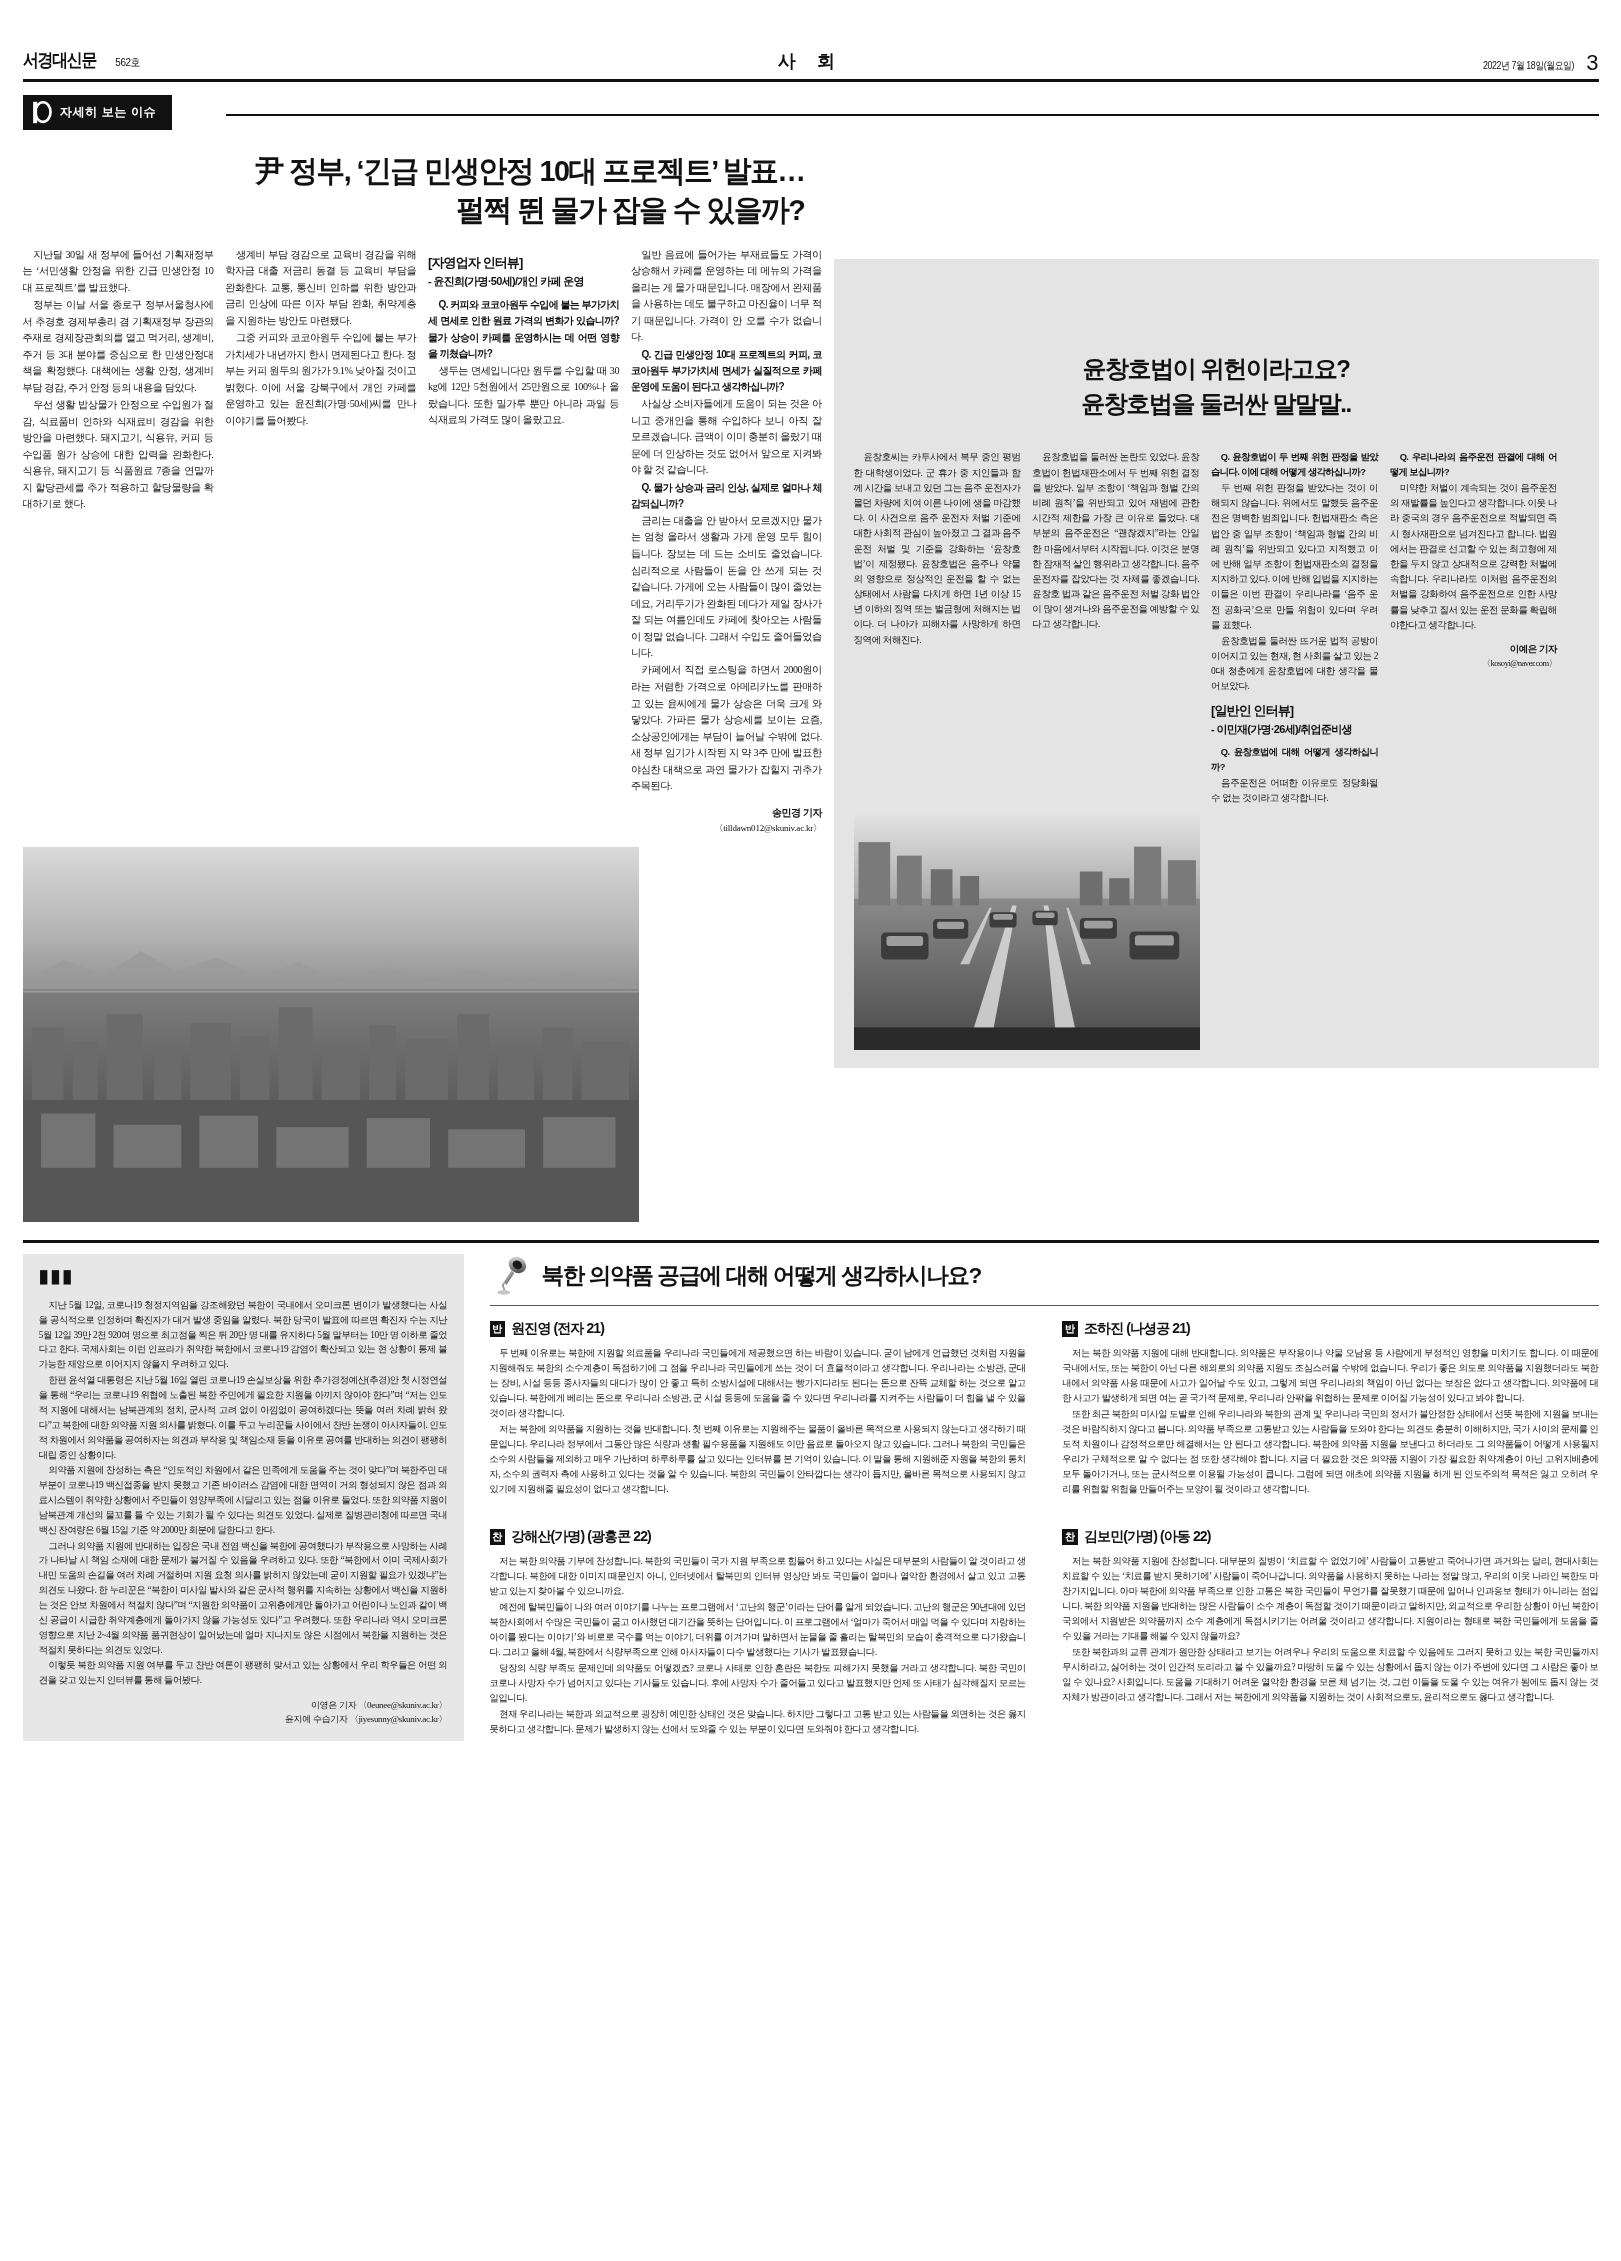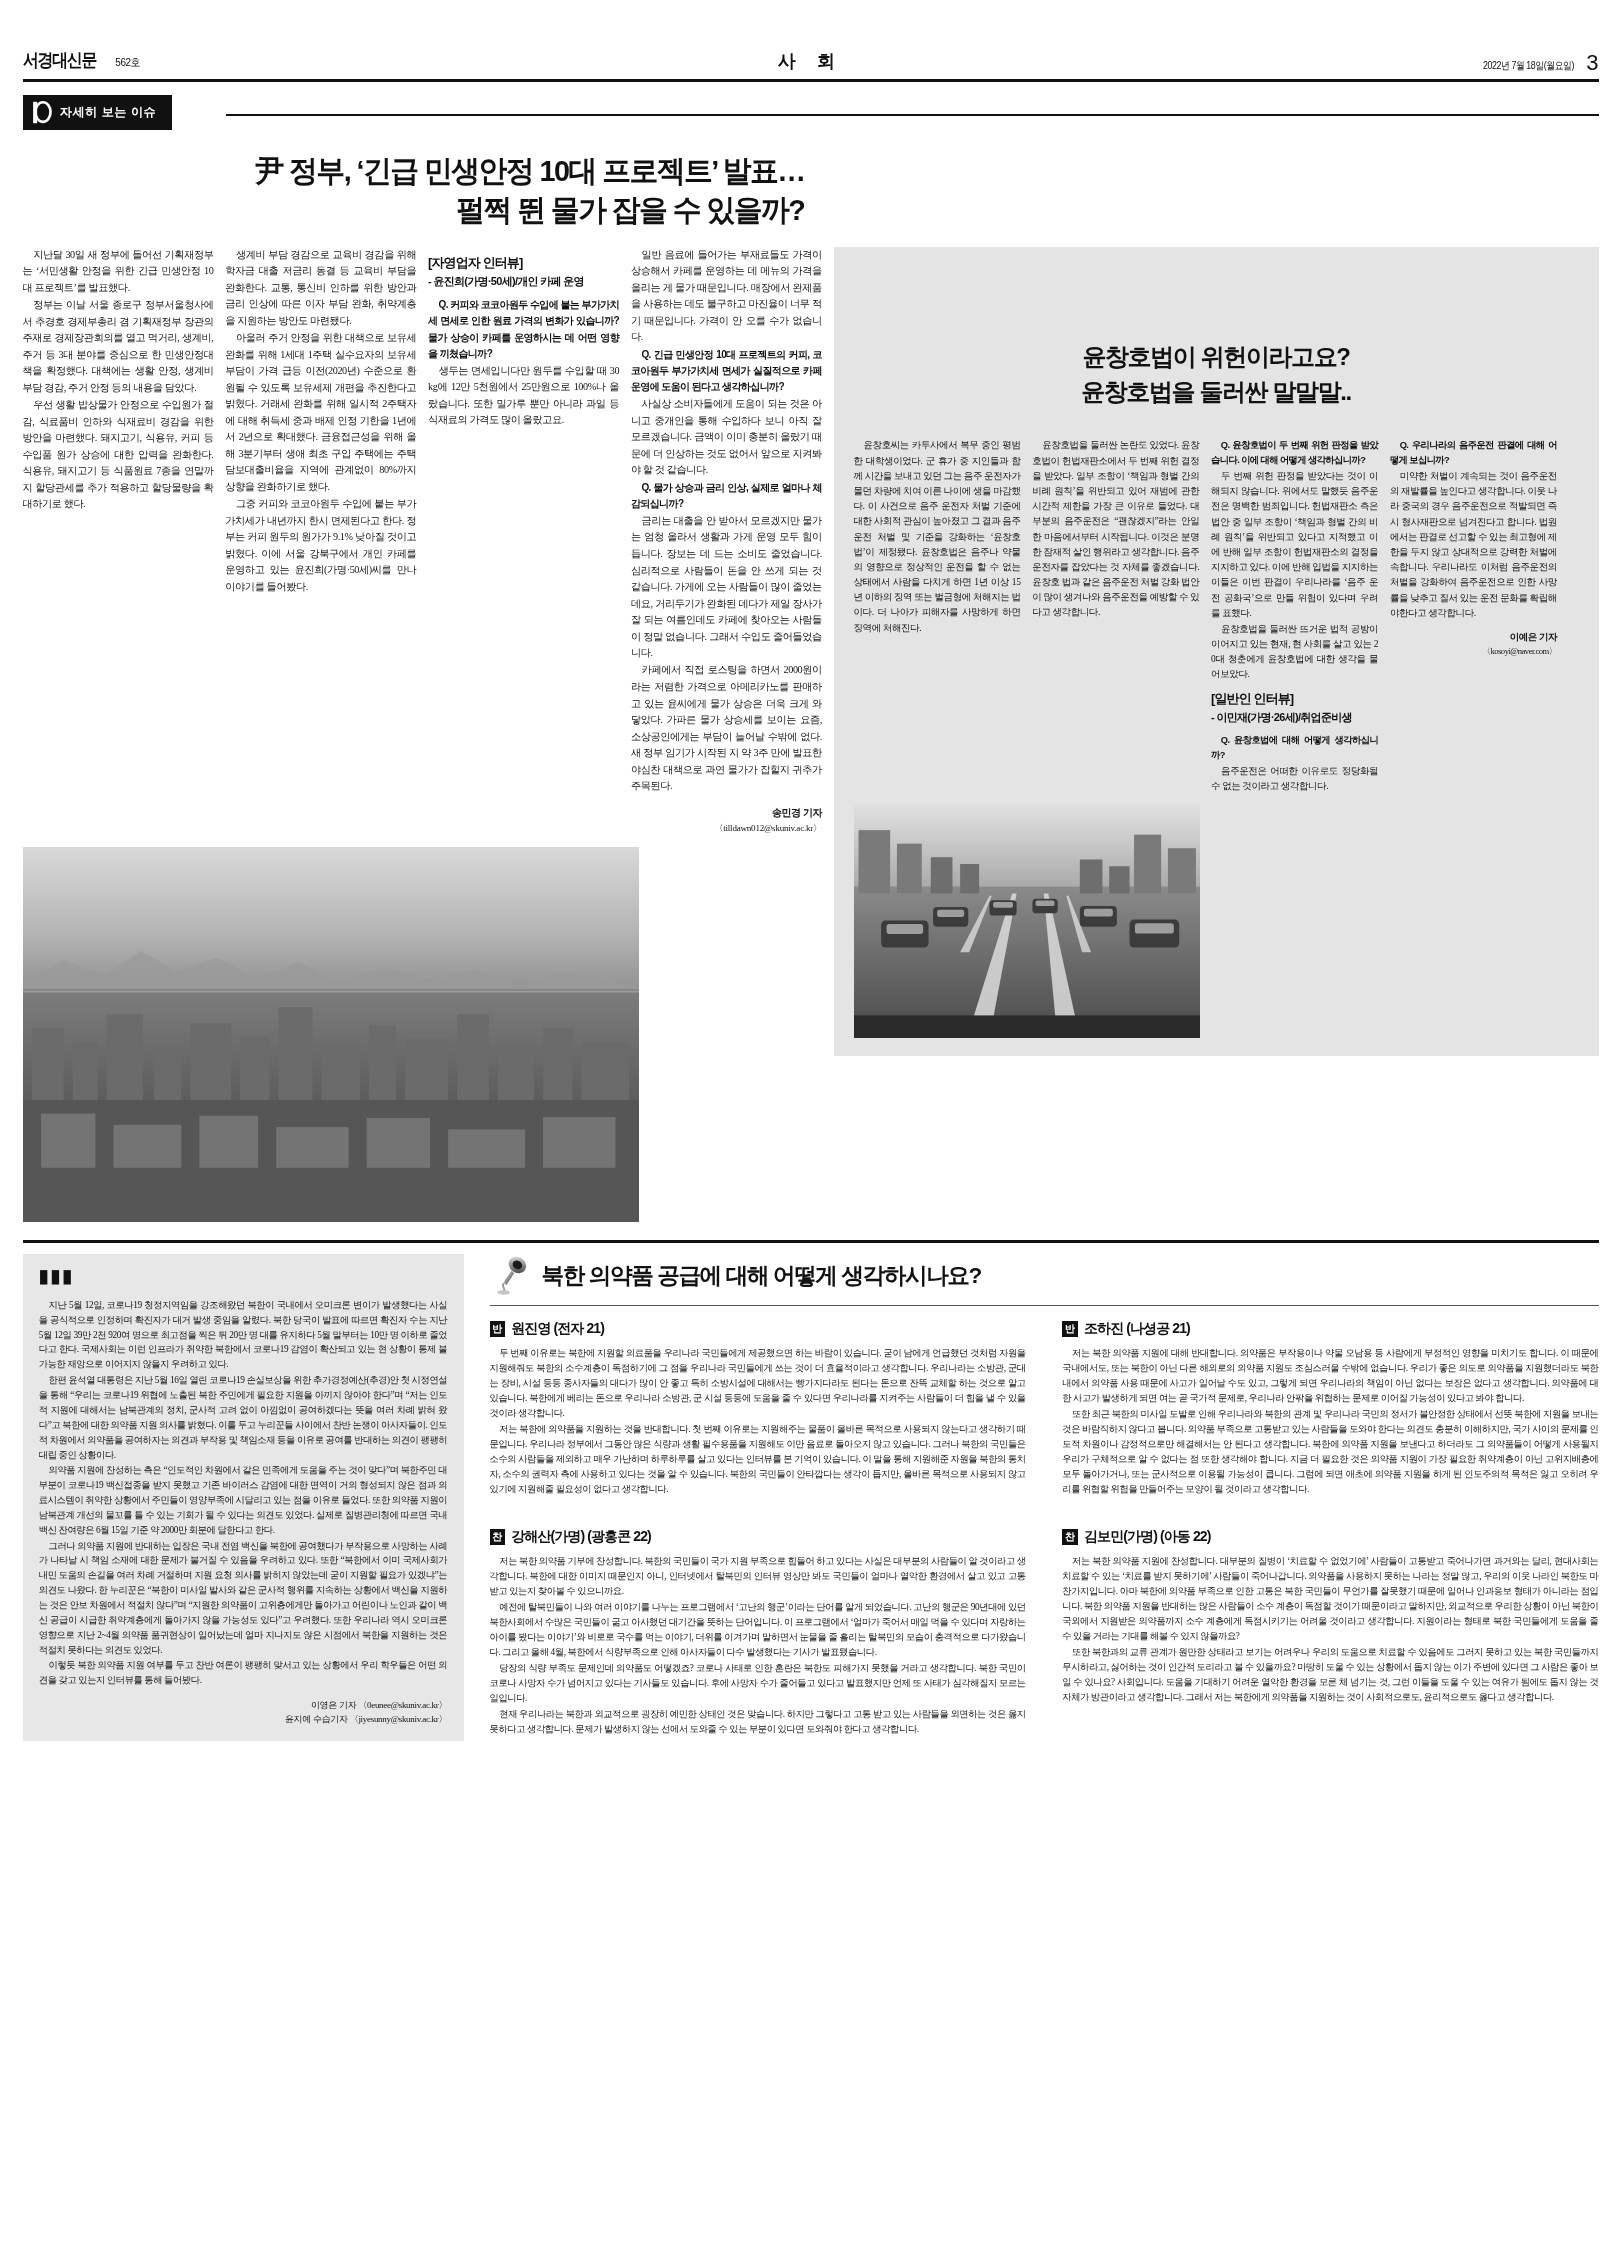--- a/index.html
+++ b/index.html
@@ -72,21 +72,21 @@
   .byline .mail{display:block;font-size:9px;letter-spacing:-0.2px;margin-top:1.8px;}
 
   
   .photo1{
     width:616px;height:375px;margin:11.8px 0 0 4.5px;position:relative;overflow:hidden;
     background:#9a9a9a;
   }
 
   
   .graybox{
-    position:absolute;right:4.5px;top:0;width:765px;background:#e4e4e4;
+    position:absolute;right:4.5px;top:12px;width:765px;background:#e4e4e4;
     box-sizing:border-box;padding:25px 20px 18px 20px;
   }
   .gb-title{
     text-align:center;font-family:"Liberation Sans",sans-serif;font-weight:700;
     font-size:24px;line-height:1.45;letter-spacing:-1.4px;margin:68px 0 29px 0;
   }
   .gb-cols{display:flex;gap:11.8px;}
   .gb-col{width:167px;}
   .gb-col p.bt{font-size:9.5px;line-height:1.60;letter-spacing:-0.4px;}
   .gb-col p.q{font-size:9.3px;line-height:1.60;}
@@ -168,21 +168,20 @@
     <div class="cols">
 
       <div class="col">
         <p class="bt">지난달 30일 새 정부에 들어선 기획재정부는 ‘서민생활 안정을 위한 긴급 민생안정 10대 프로젝트’를 발표했다.</p>
         <p class="bt">정부는 이날 서울 종로구 정부서울청사에서 추경호 경제부총리 겸 기획재정부 장관의 주재로 경제장관회의를 열고 먹거리, 생계비, 주거 등 3대 분야를 중심으로 한 민생안정대책을 확정했다. 대책에는 생활 안정, 생계비 부담 경감, 주거 안정 등의 내용을 담았다.</p>
         <p class="bt">우선 생활 밥상물가 안정으로 수입원가 절감, 식료품비 인하와 식재료비 경감을 위한 방안을 마련했다. 돼지고기, 식용유, 커피 등 수입품 원가 상승에 대한 압력을 완화한다. 식용유, 돼지고기 등 식품원료 7종을 연말까지 할당관세를 추가 적용하고 할당물량을 확대하기로 했다.</p>
       </div>
 
       <div class="col">
         <p class="bt">생계비 부담 경감으로 교육비 경감을 위해 학자금 대출 저금리 동결 등 교육비 부담을 완화한다. 교통, 통신비 인하를 위한 방안과 금리 인상에 따른 이자 부담 완화, 취약계층을 지원하는 방안도 마련됐다.</p>
-        <p class="bt">아울러 주거 안정을 위한 대책으로 보유세 완화를 위해 1세대 1주택 실수요자의 보유세 부담이 가격 급등 이전(2020년) 수준으로 환원될 수 있도록 보유세제 개편을 추진한다고 밝혔다. 거래세 완화를 위해 일시적 2주택자에 대해 취득세 중과 배제 인정 기한을 1년에서 2년으로 확대했다. 금융접근성을 위해 올해 3분기부터 생애 최초 구입 주택에는 주택담보대출비율을 지역에 관계없이 80%까지 상향을 완화하기로 했다.</p>
         <p class="bt">그중 커피와 코코아원두 수입에 붙는 부가가치세가 내년까지 한시 면제된다고 한다. 정부는 커피 원두의 원가가 9.1% 낮아질 것이고 밝혔다. 이에 서울 강북구에서 개인 카페를 운영하고 있는 윤진희(가명·50세)씨를 만나 이야기를 들어봤다.</p>
       </div>
 
       <div class="col">
         <div class="ih">[자영업자 인터뷰]</div>
         <div class="ish">- 윤진희(가명·50세)/개인 카페 운영</div>
         <p class="q">Q. 커피와 코코아원두 수입에 붙는 부가가치세 면세로 인한 원료 가격의 변화가 있습니까? 물가 상승이 카페를 운영하시는 데 어떤 영향을 끼쳤습니까?</p>
         <p class="bt">생두는 면세입니다만 원두를 수입할 때 30kg에 12만 5천원에서 25만원으로 100%나 올랐습니다. 또한 밀가루 뿐만 아니라 과일 등 식재료의 가격도 많이 올랐고요.</p>
       </div>
 

